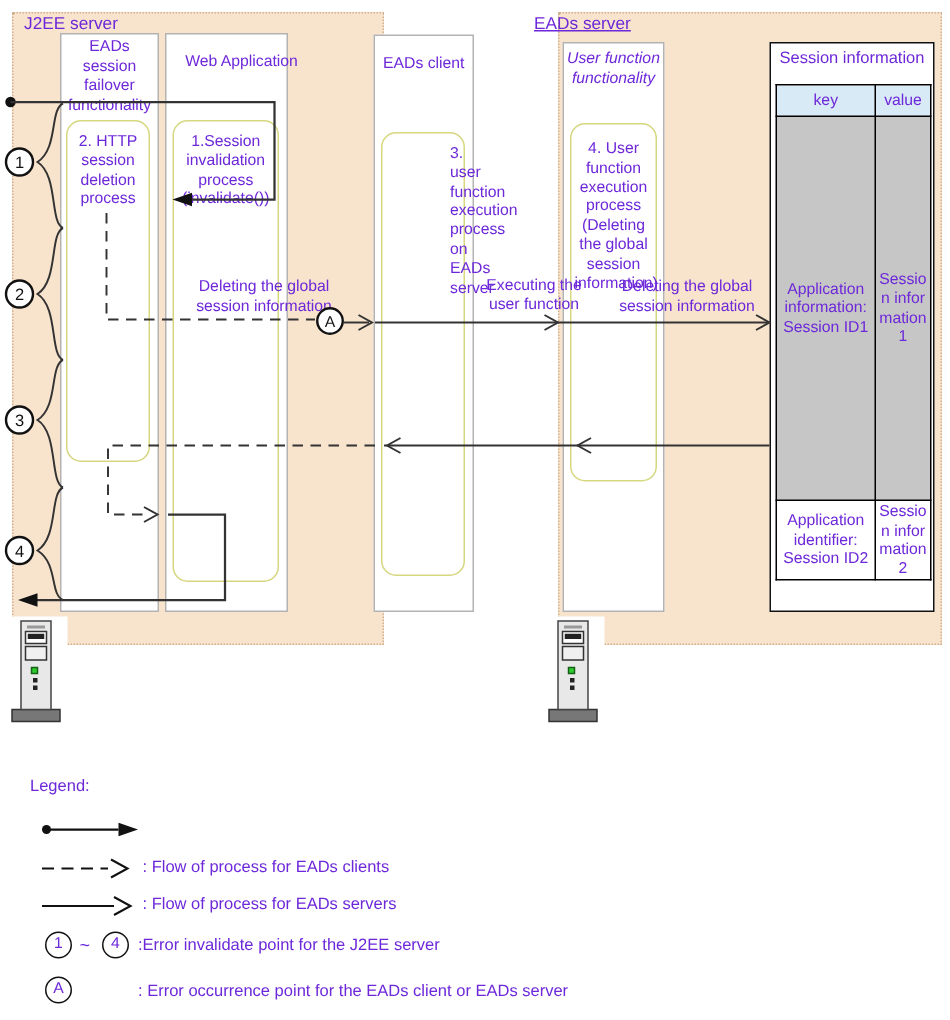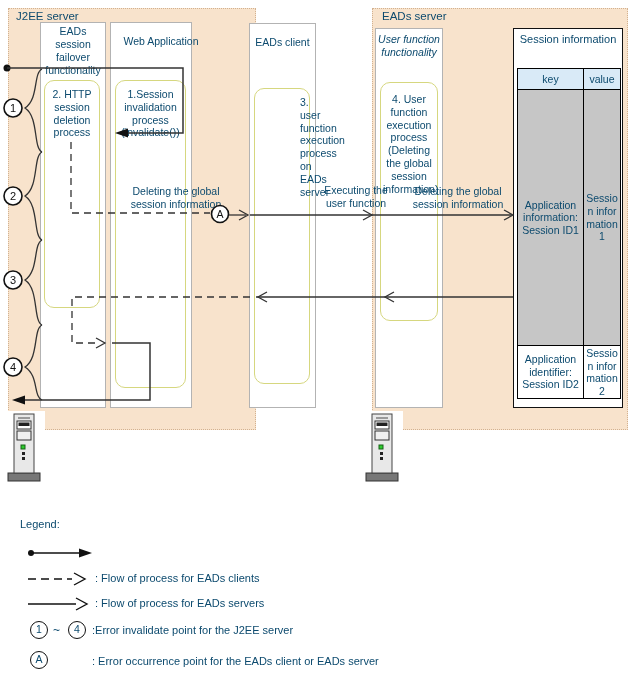--- a/index.html
+++ b/index.html
@@ -1,47 +1,47 @@
 <!DOCTYPE html>
 <html><head>
 <meta charset="utf-8">
 <style>
   html,body{margin:0;padding:0;background:#fff;}
   #page{position:relative;width:633px;height:680px;background:#fff;
-        font-family:"Liberation Sans",sans-serif;color:#0c4a6e;overflow:hidden;}
+        font-family:"Liberation Sans",sans-serif;color:#6d28d9;overflow:hidden;}
   .abs{position:absolute;}
   .region{background:#f8e3cc;border:1px dotted #d2b190;box-sizing:border-box;z-index:1;}
   .region-label{font-size:11.5px;z-index:2;}
   .col{background:#fff;border:1px solid #b3b3b3;box-sizing:border-box;z-index:2;}
   .col-title{width:100%;text-align:center;font-size:10.5px;line-height:1.25;}
   .pbox{background:#fff;border:1.5px solid #d6d77f;border-radius:10px;box-sizing:border-box;z-index:3;}
   .ptext{width:100%;text-align:center;font-size:10.5px;line-height:1.22;box-sizing:border-box;padding:7px 2px 0 2px;}
   .flow-label{font-size:10.5px;line-height:1.25;text-align:center;z-index:4;}
   .stable{background:#fff;border:1.5px solid #111;box-sizing:border-box;z-index:3;}
   .stable-title{width:100%;text-align:center;font-size:11px;line-height:1.2;padding-top:4px;}
-  table.kv{border-collapse:collapse;table-layout:fixed;margin-top:12px;}
+  table.kv{border-collapse:collapse;table-layout:fixed;}
   table.kv td{border:1px solid #000;font-size:10.5px;text-align:center;vertical-align:middle;
               padding:1px;line-height:1.2;overflow:hidden;}
   td.hdr{background:#d9eaf7;height:18px;font-size:11px;}
   td.gray{background:#c6c6c6;}
   td.valcol{word-break:break-all;}
   #overlay{position:absolute;left:0;top:0;z-index:10;pointer-events:none;}
   .legend{position:absolute;z-index:5;font-size:11px;}
   .lg-circle{position:absolute;width:18px;height:18px;border:1.5px solid #111;border-radius:50%;
              box-sizing:border-box;text-align:center;font-size:10.5px;line-height:15px;background:#fff;}
 </style>
 </head>
 <body>
 
 <div id="page">
 
   <div class="abs region" style="left:8px;top:8px;width:248px;height:422px;"></div>
   <div class="abs region-label" style="left:16px;top:10px;">J2EE server</div>
   <div class="abs region" style="left:372px;top:8px;width:256px;height:422px;"></div>
-  <div class="abs region-label" style="left:382px;top:10px;">EADs server</div>
+  <div class="abs region-label" style="left:356px;top:10px;text-decoration:underline;">EADs server</div>
 
   <div class="abs col" style="left:40px;top:22px;width:66px;height:386px;">
     <div class="col-title" style="padding-top:2px;text-align:center;">EADs session failover functionality</div>
   </div>
   <div class="abs col" style="left:110px;top:22px;width:82px;height:386px;">
     <div class="col-title" style="padding-top:12px;margin-left:10px;">Web Application</div>
   </div>
   <div class="abs col" style="left:249px;top:23px;width:67px;height:385px;">
     <div class="col-title" style="padding-top:12px;">EADs client</div>
   </div>

